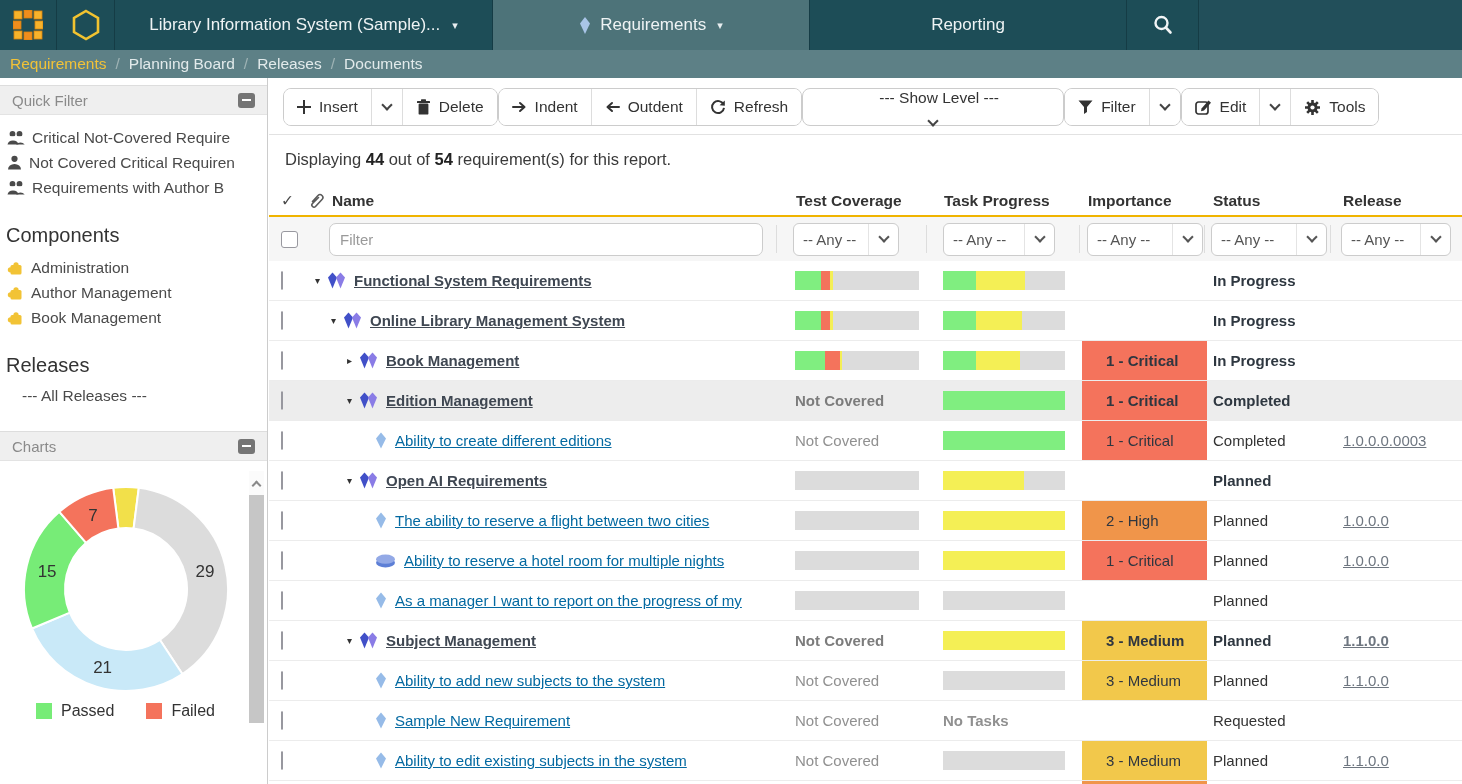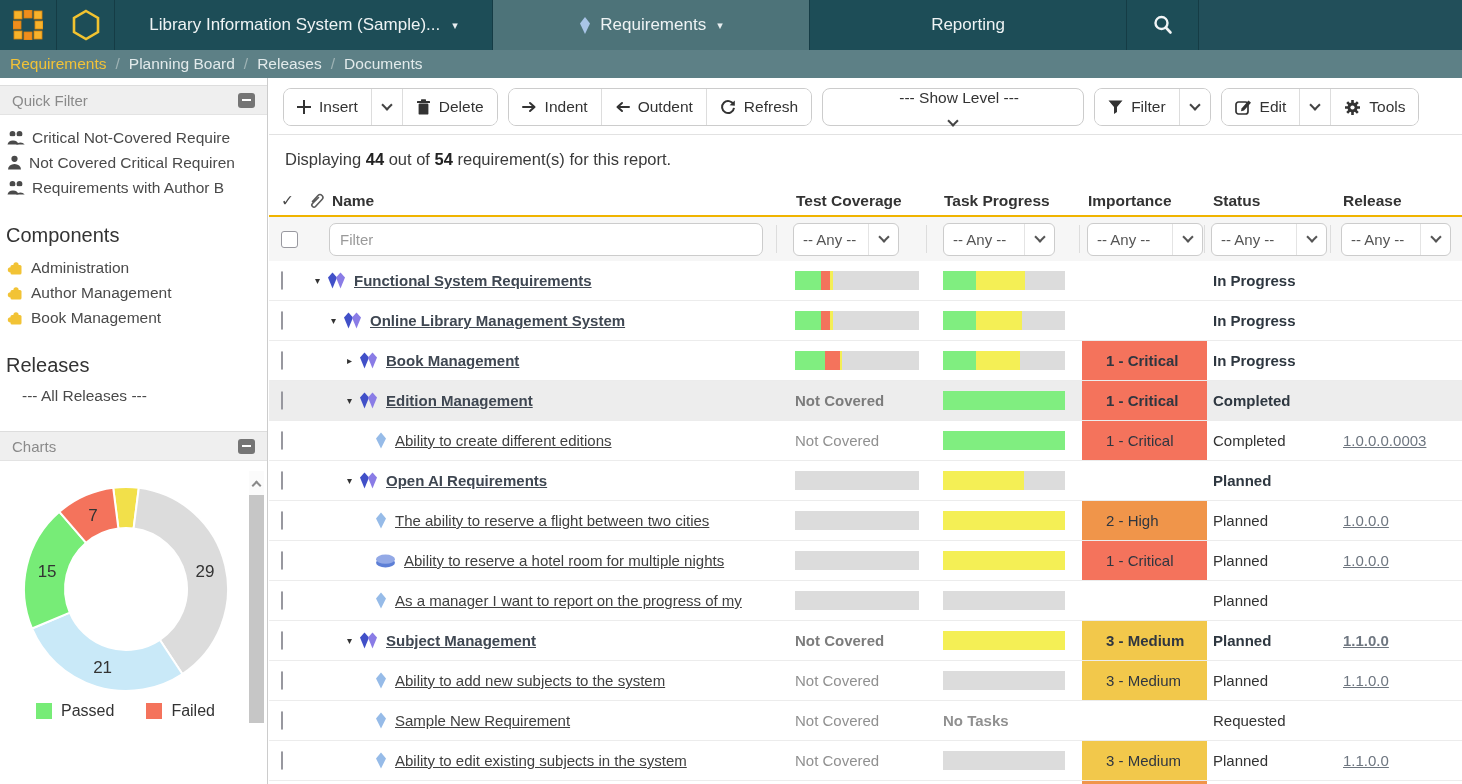--- a/index.html
+++ b/index.html
@@ -41,21 +41,21 @@
   .legend { position:absolute; left:36px; top:241px; display:flex; gap:32px; font-size:16px; color:#333; }
   .legend-item { display:flex; align-items:center; gap:9px; }
   .legend-swatch { width:16px; height:16px; display:inline-block; }
   .chart-scrollbar { position:absolute; right:3px; top:10px; bottom:0; width:15px; background:#fbfbfb; display:flex; flex-direction:column; }
   .sb-btn { height:24px; display:flex; align-items:center; justify-content:center; cursor:pointer; }
   .chev-up { width:7px; height:7px; border-left:2px solid #8a8a8a; border-top:2px solid #8a8a8a; transform:rotate(45deg); margin-top:4px; }
   .sb-thumb { flex:1; background:#c6c6c6; cursor:pointer; }
   .donut-label { font-size:17px; fill:#333; }
   
   .main { position:absolute; left:269px; top:78px; width:1193px; height:706px; overflow:hidden; }
-  .toolbar { display:flex; gap:10px; margin:10px 16px 0 14px; height:38px; }
+  .toolbar { display:flex; margin:10px 16px 0 14px; height:38px; }
   .btn-group { display:flex; border:1px solid #ccc; border-radius:8px; background:#fff; overflow:hidden; }
   .tb-btn { display:flex; align-items:center; gap:8px; padding:0 13px; font-size:15.5px; color:#333; background:#fff; border:none; border-left:1px solid #ddd; cursor:pointer; font-family:inherit; }
   .btn-group .tb-btn:first-child { border-left:none; }
   .tb-caret { padding:0 11px; }
   .chev { width:8px; height:8px; border-right:2px solid #444; border-bottom:2px solid #444; transform:rotate(45deg); margin-top:-4px; }
   .tb-select { width:262px; display:flex; align-items:center; border:1px solid #ccc; border-radius:8px; background:#fff; cursor:pointer;flex-direction:column; }
   .tb-select .val { flex:1; padding-left:12px; font-size:15.5px; color:#333; }
   .tb-select .chev-box { width:38px; display:flex; justify-content:center; }
   .tb-divider { height:1px; background:#e2e2e2; margin-top:8px; }
   .summary { margin:12px 0 0 16px; font-size:16.5px; color:#3a3a3a; height:24px; line-height:24px; }
@@ -74,21 +74,21 @@
   .fselect { height:33px; display:flex; align-items:center; border:1px solid #ccc; border-radius:6px; background:#fff; cursor:pointer; margin-left:14px; width:112px; }
   .fselect .val { flex:1; padding-left:9px; font-size:15px; color:#555; white-space:nowrap; overflow:hidden; }
   .fselect .chev-box { width:30px; display:flex; justify-content:center; border-left:1px solid #e4e4e4; align-self:stretch; align-items:center; }
   .fselect .chev { border-color:#555; }
   .trow { height:40px; border-bottom:1px solid #ececec; font-size:15px; }
   .trow.selected { background:#ededed; }
   .cb { width:17px; height:17px; border:1.5px solid #98989f; border-radius:3px; background:#fff; margin-left:12px; cursor:pointer; }
   .name-cell { display:flex; align-items:center; height:100%; overflow:hidden; white-space:nowrap; }
   .tree-arrow { width:17px; flex:none; font-size:10px; color:#333; text-align:center; cursor:pointer; }
   .row-icon { flex:none; margin:0 8px 0 1px; display:flex; }
-  .name-link { color:#404040; text-decoration:underline; cursor:pointer; }
+  .name-link { color:#0369a1; text-decoration:underline; cursor:pointer; }
   .name-link.b { font-weight:bold; color:#3f4752;text-align:right; }
   .bar { height:19px; width:124px; margin-left:16px; display:flex; overflow:hidden; }
   .tp-bar { width:122px; margin-left:14px; }
   .covtext { margin-left:16px; color:#909090; }
   .covtext.b { font-weight:bold; color:#7c7c7c; }
   .tptext { margin-left:14px; color:#909090;font-weight:bold; }
   .imp-cell { height:100%; display:flex; align-items:center; padding-left:24px; color:#2f3640; }
   .imp-cell.b { font-weight:bold; }
   .status-cell { padding-left:6px; color:#333; }
   .status-cell.b { font-weight:bold; color:#2e3740; }

